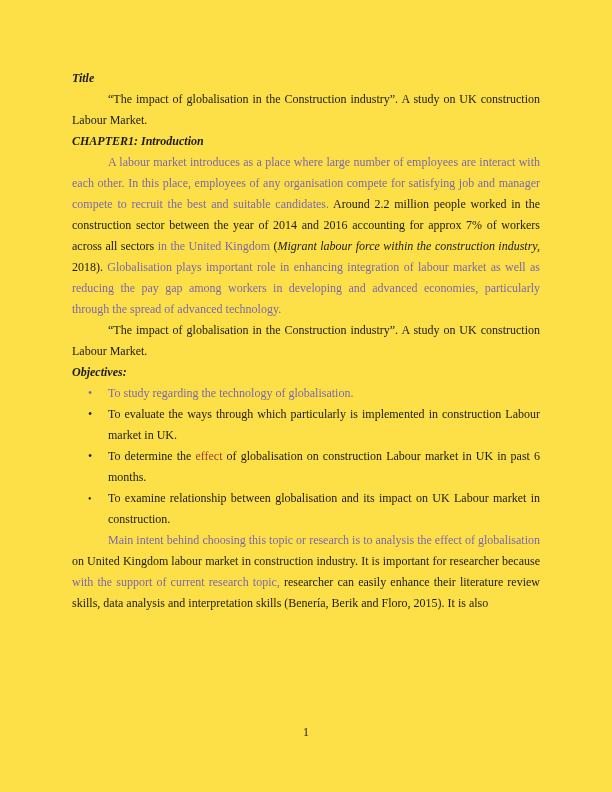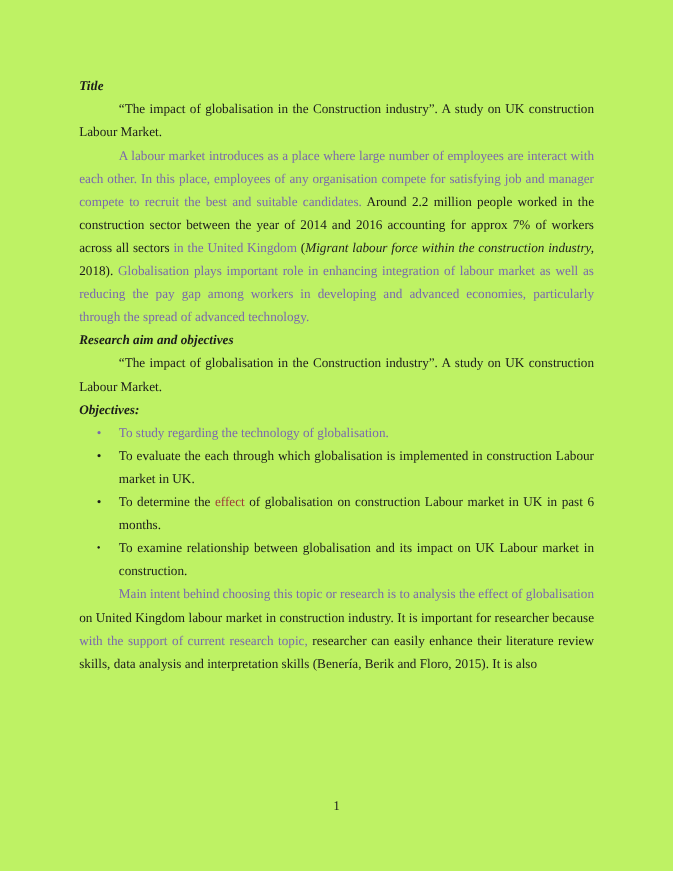--- a/index.html
+++ b/index.html
@@ -1,20 +1,20 @@
 <!DOCTYPE html>
 <html><head>
 <meta charset="utf-8">
 <style>
   * { margin: 0; padding: 0; box-sizing: border-box; }
   html, body { background: #ffffff; }
   .page {
     width: 612px;
     height: 792px;
-    background: #bef264;
+    background: #fde047;
     position: relative;
     padding: 68px 72px 0 72px;
     font-family: "Liberation Serif", "DejaVu Serif", serif;
     font-size: 12px;
     line-height: 21px;
     color: #1b1b1b;
   }
   .body-par { text-align: justify; }
   .indent { text-indent: 36px; }
   .bi { font-weight: bold; font-style: italic; }
@@ -43,39 +43,39 @@
 </head>
 <body>
 
 <div class="page">
 
   <div class="bi">Title</div>
 
   <p class="body-par indent">“The impact of globalisation in the Construction industry”. A study on UK construction Labour Market.</p>
 
 
+  <div class="bi">CHAPTER1: Introduction</div>
 
 
   <p class="body-par indent"><span class="purple">A labour market introduces as a place where large number of employees are interact with each other. In this place, employees of any organisation compete for satisfying job and manager compete to recruit the best and suitable candidates. </span><span> Around 2.2 million people worked in the construction sector between the year of 2014 and 2016 accounting for approx 7% of workers across all sectors </span><span class="purple">in the United Kingdom</span><span> (</span><span class="it">Migrant labour force within the construction industry,</span><span> 2018). </span><span class="purple">Globalisation plays important role in enhancing integration of labour market as well as reducing the pay gap among workers in developing and advanced economies, particularly through the spread of advanced technology.</span></p>
 
-  <div class="bi">Research aim and objectives</div>
 
 
   <p class="body-par indent">“The impact of globalisation in the Construction industry”. A study on UK construction Labour Market.</p>
 
   <div class="bi">Objectives:</div>
 
   <div class="bullet-row">
     <span class="bullet-marker purple">•</span>
     <div class="bullet-text purple">To study regarding the technology of globalisation.</div>
   </div>
 
   <div class="bullet-row">
     <span class="bullet-marker">•</span>
-    <div class="bullet-text">To evaluate the each through which globalisation is implemented in  construction Labour market in UK.</div>
+    <div class="bullet-text">To evaluate the ways through which particularly is implemented in  construction Labour market in UK.</div>
   </div>
 
   <div class="bullet-row">
     <span class="bullet-marker">•</span>
     <div class="bullet-text"><span>To determine the </span><span class="red">effect</span><span> of globalisation on construction Labour market in  UK in past 6 months.</span></div>
   </div>
 
   <div class="bullet-row">
     <span class="bullet-marker small">•</span>
     <div class="bullet-text">To examine relationship between globalisation and its impact on UK Labour market in construction.</div>

